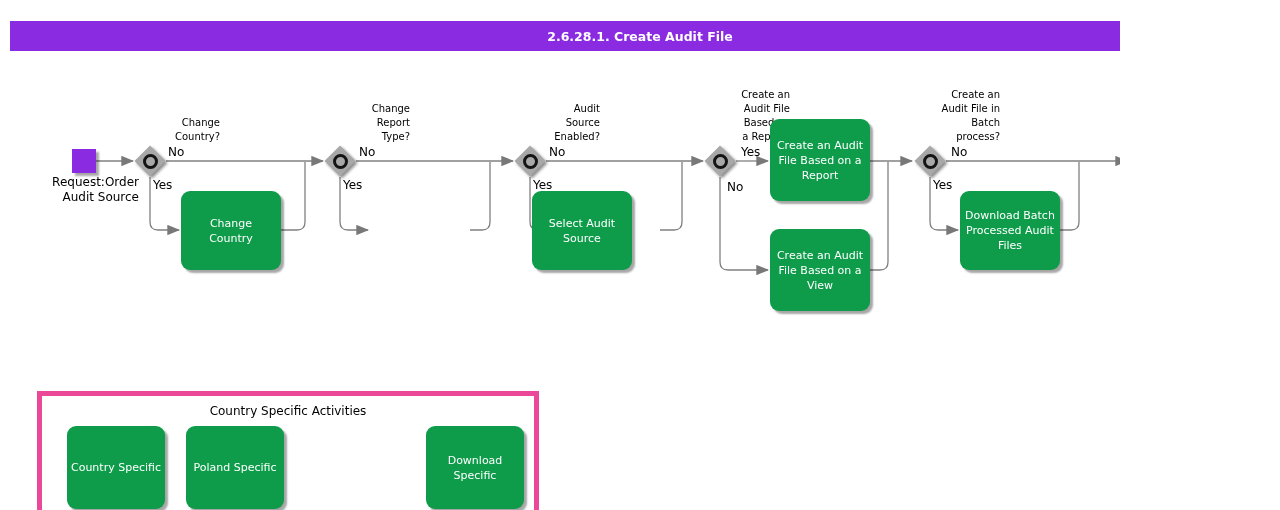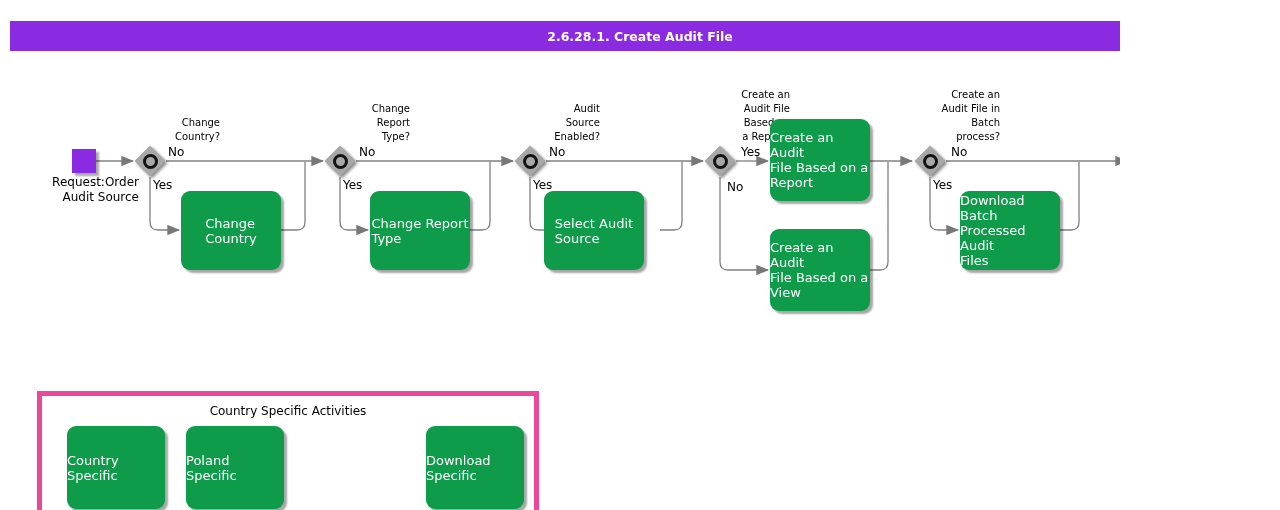--- a/index.html
+++ b/index.html
@@ -71,22 +71,22 @@
   .branch {
     position: absolute;
     font-size: 12px;
   }
   .act {
     position: absolute;
     background: #0E9C4B;
     border-radius: 9px;
     color: #fff;
     display: flex; align-items: center; justify-content: center;
-    text-align: left;
-    font-size: 13px; line-height: 15px;
+    text-align: center;
+    font-size: 11px; line-height: 15px;
     white-space: pre-line;
     box-shadow: 3px 3px 2px rgba(0,0,0,0.35);
     cursor: pointer;
   }
   .panel {
     position: absolute;
     left: 37px; top: 380px;
     width: 502px; height: 135px;
     border: 5px solid #ec4899;
     background: #fff;
@@ -192,25 +192,21 @@
 Audit File in
 Batch
 process?</div>
   <div class="branch" style="left:951px;top:134px">No</div>
   <div class="branch" style="left:933px;top:167px">Yes</div>
 
   <div class="act" style="left:181px;top:180px;width:100px;height:79px">
     <span>Change
 Country</span>
   </div>
-  <div class="act" style="left:370px;top:180px;width:100px;height:79px">
-    <span>Change Report
-Type</span>
-  </div>
-  <div class="act" style="left:544px;top:180px;width:100px;height:79px">
+  <div class="act" style="left:532px;top:180px;width:100px;height:79px">
     <span>Select Audit
 Source</span>
   </div>
   <div class="act" style="left:770px;top:108px;width:100px;height:82px">
     <span>Create an Audit
 File Based on a
 Report</span>
   </div>
   <div class="act" style="left:770px;top:218px;width:100px;height:82px">
     <span>Create an Audit

